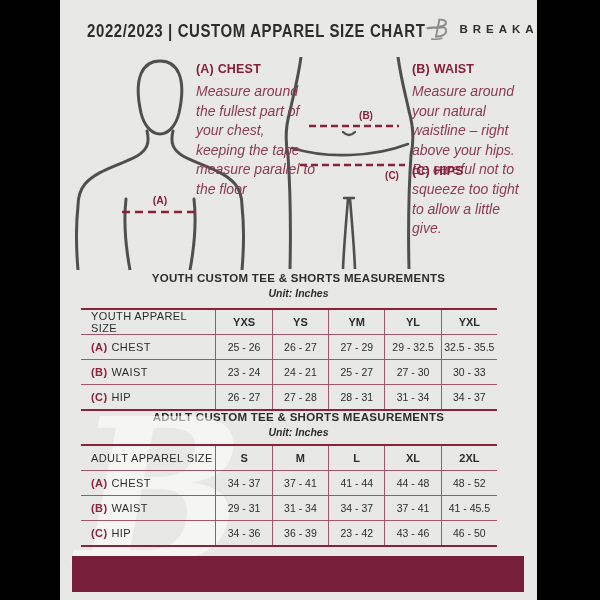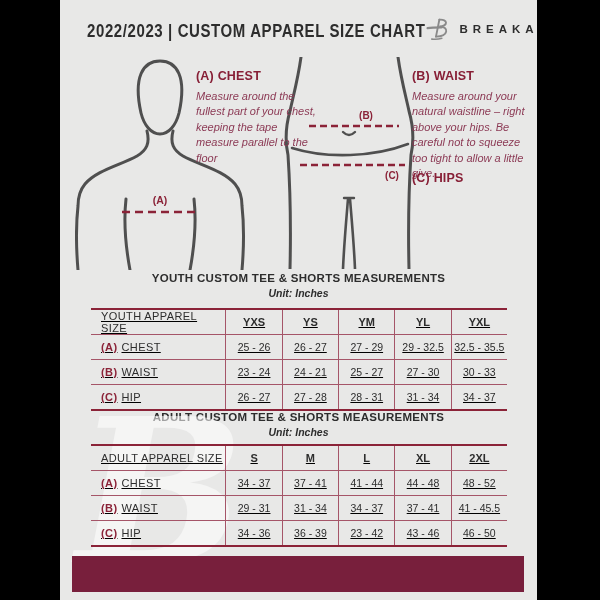--- a/index.html
+++ b/index.html
@@ -30,38 +30,38 @@
     position:absolute;left:16px;top:392px;z-index:1;
     font-family:"DejaVu Serif", serif;font-style:italic;font-weight:700;
     font-size:200px;line-height:1;color:rgba(255,255,255,0.55);
     pointer-events:none;user-select:none;
   }
   
   .diagram-layer{position:absolute;inset:0;z-index:2;}
   .fig{position:absolute;}
   .measure-block{position:absolute;width:120px;}
   .measure-block h3{
-    margin:7px 0 6px 0;font-size:12.5px;font-weight:800;color:#871f36;letter-spacing:.2px;
+    margin:0 0 6px 0;font-size:12.5px;font-weight:800;color:#871f36;letter-spacing:.2px;
   }
   .measure-block p{
-    margin:0;font-size:11px;line-height:1.4;font-style:italic;font-weight:500;
+    margin:0;font-size:14px;line-height:1.4;font-style:italic;font-weight:500;
     color:#8c3a55;
   }
   
   .tbl-title{
     position:absolute;left:0;width:477px;text-align:center;
     font-size:11.5px;font-weight:800;color:#2d2d2d;letter-spacing:.3px;
   }
   .tbl-unit{
     position:absolute;left:0;width:477px;text-align:center;
     font-size:10.5px;font-style:italic;font-weight:600;color:#2d2d2d;
   }
   .size-table{
-    position:absolute;left:31px;width:416px;z-index:2;
-    border-top:2.5px solid #8b2338;border-bottom:2.5px solid #8b2338;text-decoration:underline;
+    position:absolute;left:21px;width:416px;z-index:2;
+    border-top:2.5px solid #8b2338;border-bottom:2.5px solid #8b2338;
   }
   .t-row{display:flex;height:24px;align-items:stretch;}
   .t-row + .t-row{border-top:1.2px solid #a55568;}
   .c-label{
     width:136px;display:flex;align-items:center;padding-left:10px;box-sizing:border-box;
     font-size:11px;color:#2d2d2d;letter-spacing:.4px;gap:4px;
   }
   .c-val{
     width:56px;display:flex;align-items:center;justify-content:center;
     border-left:1.2px solid #a55568;font-size:10.5px;color:#2d2d2d;

